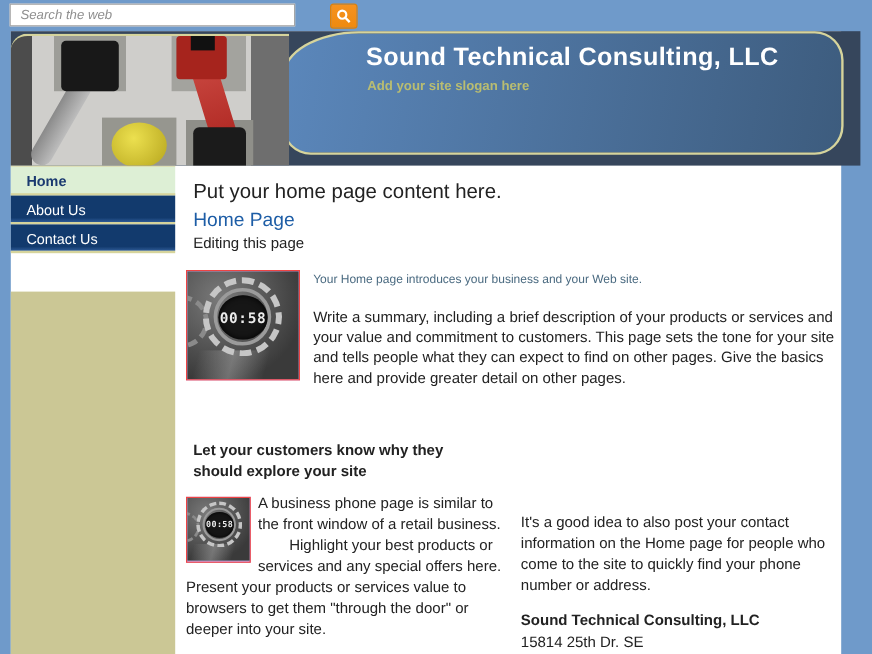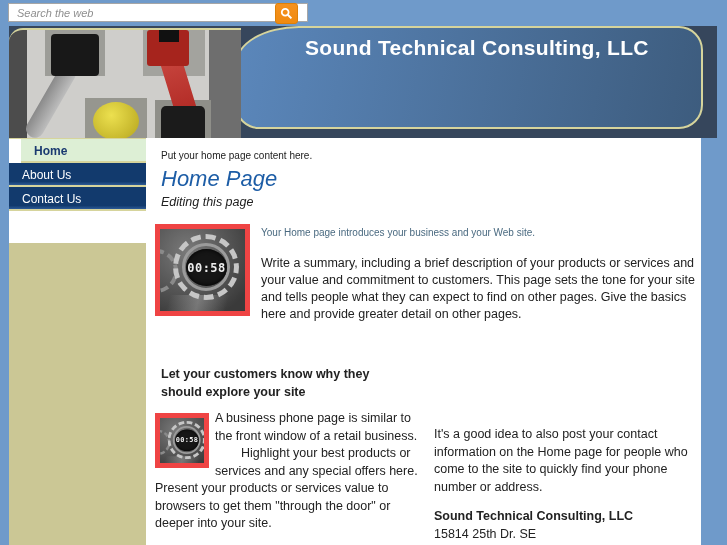--- a/index.html
+++ b/index.html
@@ -7,21 +7,21 @@
   body {
     position:relative; overflow:hidden;
     background:var(--page-bg,#6f9aca);
     font-family:"Liberation Sans", sans-serif;
     color:#222;
   }
 
   
   .search-bar { position:absolute; left:0; top:0; width:727px; height:26px; }
   .search-input {
-    position:absolute; left:8px; top:3px; width:300px; height:19px;
+    position:absolute; left:8px; top:3px; width:238px; height:19px;
     border:1px solid #a6a6a6; background:#fff; padding-left:8px;
     font-family:"Liberation Sans",sans-serif; font-size:11px; color:#555;
   }
   .search-input::placeholder { font-style:italic; color:#8f8f8f; }
   .search-btn {
     position:absolute; left:275px; top:3px; width:23px; height:21px;
     background:linear-gradient(var(--accent-orange,#f6921e),#ef8a10);
     border:1px solid #de8008; border-radius:3px; cursor:pointer;
     display:flex; align-items:center; justify-content:center;
   }
@@ -61,44 +61,44 @@
   .conn-black { left:152px; top:76px; width:44px; height:34px; background:#1b1b1b; border-radius:5px 5px 0 0; }
 
   
   .nav { position:absolute; left:0; top:112px; width:137px; border-top:1px solid var(--khaki,#d6d49c); }
   .nav-item {
     height:24px; line-height:24px; padding-left:13px; font-size:12px; cursor:pointer;
     border-bottom:2px solid var(--khaki,#d6d49c);
     background:linear-gradient(var(--nav-navy,#123a6d) 0 84%, #2d5a96);
     color:#fff;
   }
-  .nav-item.active { background:var(--nav-active-bg,#ddefd5); color:var(--nav-active-text,#1b3a70); font-weight:bold;margin-left:12px; }
+  .nav-item.active { background:var(--nav-active-bg,#ddefd5); color:var(--nav-active-text,#1b3a70); font-weight:bold; }
   .sidebar-fill { position:absolute; left:0; top:217px; width:137px; height:302px; background:var(--sidebar-khaki,#cbc795); }
 
   
   .content { position:absolute; left:137px; top:112px; width:571px; height:407px; padding:10px 0 0 9px; }
-  .note { margin:2px 0 0 6px; font-size:10px; }
-  .page-title { margin:5px 0 1px 6px; font-size:22px; font-weight:400; color:var(--title-blue,#1d5da6);font-style:italic; }
-  .editing { margin:3px 0 0 6px; font-size:12.5px;font-style:italic; }
+  .note { margin:2px 0 0 6px; font-size:17px; }
+  .page-title { margin:5px 0 1px 6px; font-size:16px; font-weight:400; color:var(--title-blue,#1d5da6); }
+  .editing { margin:3px 0 0 6px; font-size:12.5px; }
 
   .section1 { display:flex; margin-top:15px; }
   .section1-text { margin-left:11px; width:452px; }
   .lead { font-size:10px; color:var(--lead-text,#4a6a80); margin-top:3px; }
   .body1 { font-size:12.5px; line-height:17px; margin-top:17px; }
 
   .heading2 { margin:42px 0 0 6px; width:252px; font-size:12.5px; font-weight:bold; line-height:18px; }
   .columns { display:flex; margin-top:9px; }
   .col-left { width:272px; font-size:12.5px; line-height:17.5px; }
   .col-right { width:276px; margin-left:7px; padding-top:16px; font-size:12.5px; line-height:17.5px; }
   .indent-spacer { display:inline-block; width:26px; }
   .contact { margin-top:12px; }
   .contact-name { font-weight:bold; }
 
   
-  .gear-img { position:relative; border:5px solid #ef4444; overflow:hidden; background:#c4b5fd; }
+  .gear-img { position:relative; border:1px solid #ef4444; overflow:hidden; background:#c4b5fd; }
   .gear-img.large { width:95px; height:92px; }
   .gear-img.small { float:left; width:54px; height:55px; margin:3px 6px 0 0; }
   .gear-inner { position:relative; width:93px; height:90px;
     background:radial-gradient(circle at 30% 25%,#7a7a7a,#3a3a3a 75%); }
   .gear-img.small .gear-inner { transform:scale(.58); transform-origin:top left; }
   .gear-inner div { position:absolute; }
   .gear-ring { left:13px; top:5px; width:66px; height:66px; border-radius:50%; border:5px dashed #c6c6c6; }
   .gear-ring2 { left:22px; top:14px; width:48px; height:48px; border-radius:50%; border:3px solid #9b9b9b; }
   .gear-ring3 { left:-26px; top:20px; width:44px; height:44px; border-radius:50%; border:4px dashed #8a8a8a; }
   .gear-core { left:26px; top:20px; width:41px; height:37px; border-radius:50%; background:#161616;
@@ -133,20 +133,21 @@
       <div class="port-br"></div>
       <div class="cable-gray"></div>
       <div class="plug-gray"></div>
       <div class="cable-red"></div>
       <div class="plug-red"></div>
       <div class="plug-red-clip"></div>
       <div class="conn-yellow"></div>
       <div class="conn-black"></div>
     </div>
     <div class="site-title">Sound Technical Consulting, LLC</div>
+    <div class="site-slogan">Add your site slogan here</div>
   </div>
 
   <div class="nav">
     <div class="nav-item active">Home</div>
     <div class="nav-item">About Us</div>
     <div class="nav-item">Contact Us</div>
   </div>
   <div class="sidebar-fill"></div>
 
   <div class="content">

